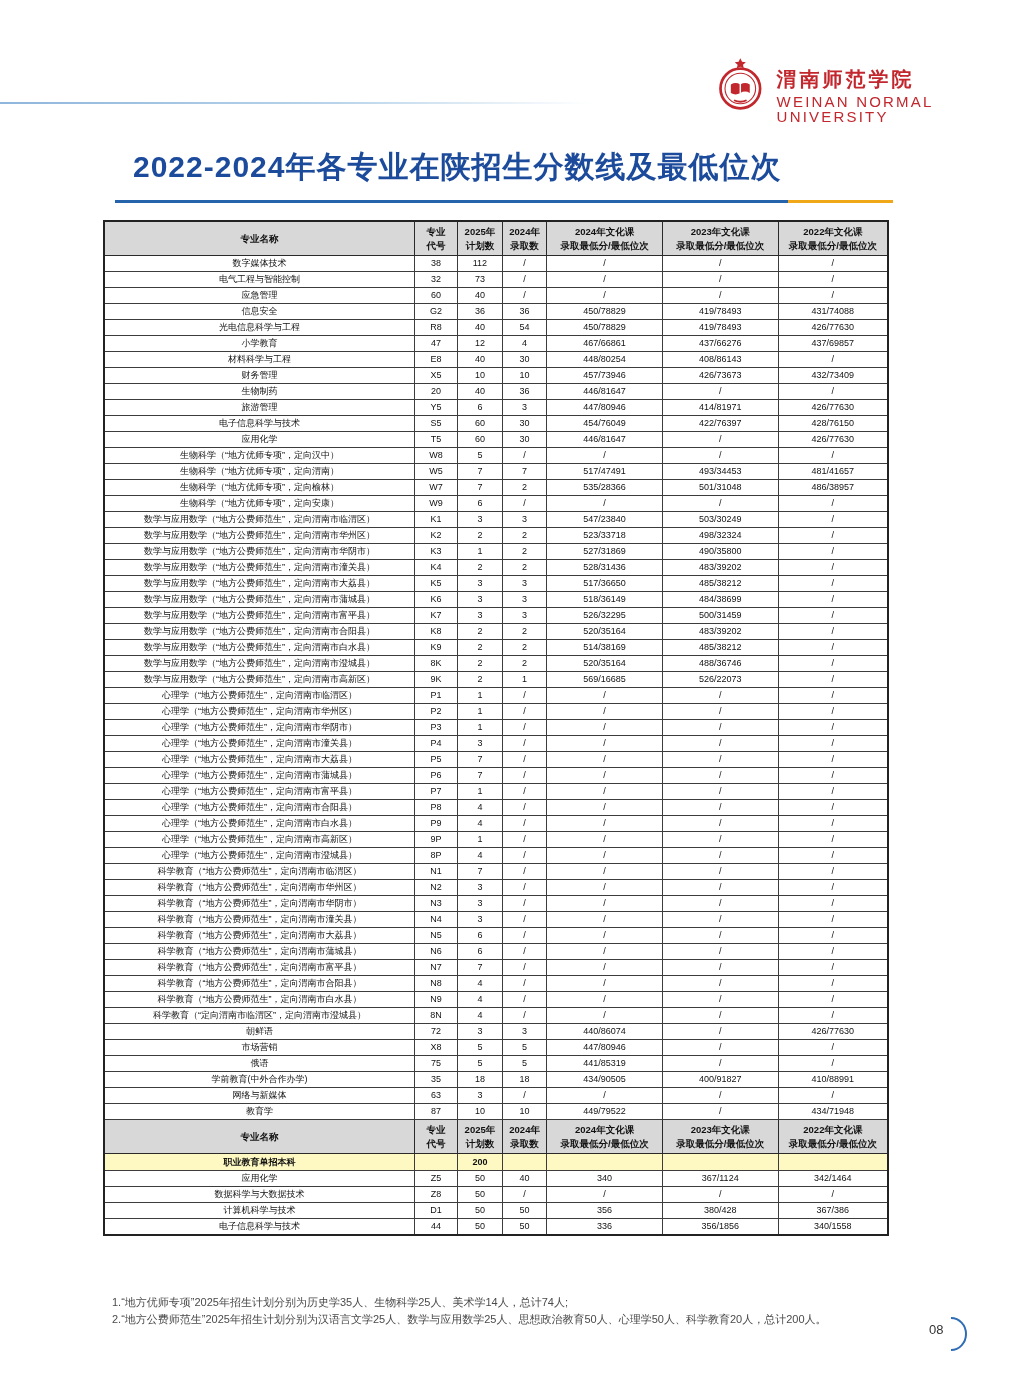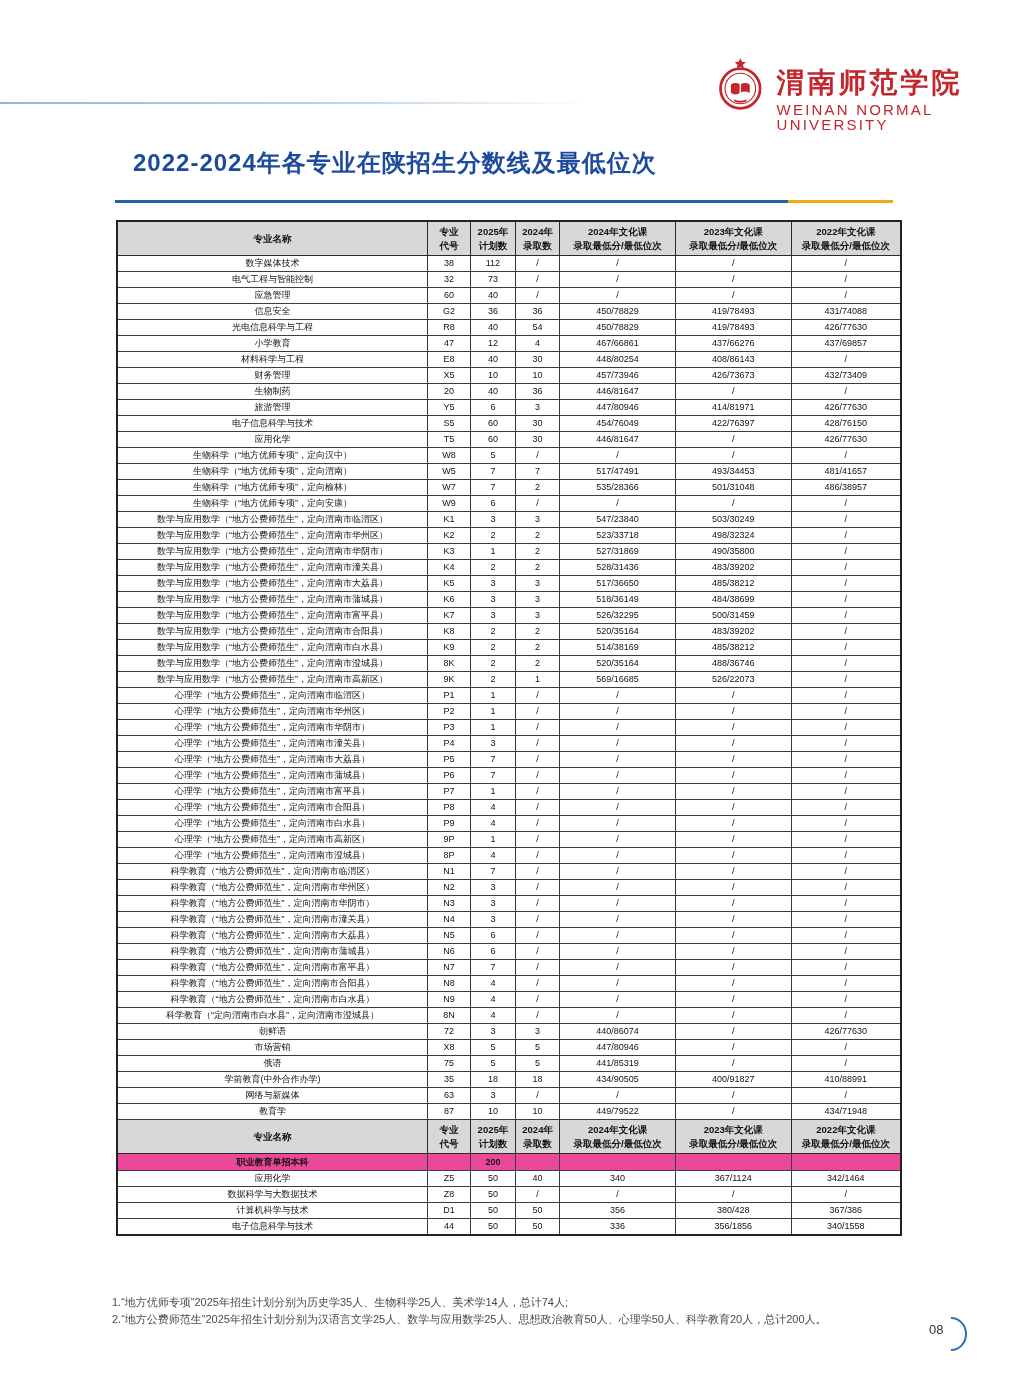--- a/index.html
+++ b/index.html
@@ -7,37 +7,37 @@
     width:1024px;height:1399px;position:relative;background:#ffffff;
     font-family:"Liberation Sans","DejaVu Sans",sans-serif;color:#1a1a1a;overflow:hidden;
   }
   
   .top-line{position:absolute;left:0;top:102px;width:610px;height:2px;
     background:linear-gradient(to right,#8fb6dc 0%,#b9d4ea 55%,rgba(255,255,255,0) 97%);}
   
   .logo{position:absolute;left:716px;top:55px;display:flex;align-items:flex-start;}
   .logo-seal{width:54px;height:58px;}
   .logo-text{margin-left:12px;padding-top:14px;}
-  .uni-cn{font-size:28px;font-weight:bold;color:#c1272d;letter-spacing:3px;line-height:1;
+  .uni-cn{font-size:20px;font-weight:bold;color:#c1272d;letter-spacing:3px;line-height:1;
     font-family:"Liberation Serif","DejaVu Serif",serif;}
   .uni-en{font-size:15px;color:#c1272d;letter-spacing:2.2px;margin-top:5px;line-height:1;}
   
-  .page-title{position:absolute;left:133px;top:150px;font-size:24px;font-weight:bold;
+  .page-title{position:absolute;left:133px;top:150px;font-size:30px;font-weight:bold;
     color:#1c4b9c;letter-spacing:1px;line-height:1.1;white-space:nowrap;}
   .title-underline{position:absolute;left:115px;top:200px;width:778px;height:3px;
     background:linear-gradient(to right,#2563ab 0%,#2563ab 86.5%,#f0a818 86.5%,#f0a818 100%);}
   
-  table.score-table{position:absolute;left:116px;top:220px;width:786px;
+  table.score-table{position:absolute;left:103px;top:220px;width:786px;
     border-collapse:collapse;table-layout:fixed;font-size:9px;color:#111;}
   .score-table th,.score-table td{border:1px solid #3c3c3c;text-align:center;
     padding:0 2px;overflow:hidden;white-space:nowrap;}
   .score-table tr.head-row th{background:#d8d8d8;height:33px;font-weight:bold;
     white-space:pre-line;line-height:1.4;font-size:9.5px;border:1px solid #2a2a2a;}
   .score-table tbody td{height:15px;line-height:15px;}
-  .score-table tr.yellow-row td{background:#ec4899;font-weight:bold;height:16px;}
+  .score-table tr.yellow-row td{background:#fef9c3;font-weight:bold;height:16px;}
   .score-table{border:2px solid #222;}
   .c0{width:39.6%}.c1{width:5.5%}.c2{width:5.7%}.c3{width:5.7%}
   .c4{width:14.7%}.c5{width:14.8%}.c6{width:14.0%}
   
   .notes{position:absolute;left:112px;top:1294px;font-size:11px;color:#4a4a4a;line-height:17px;}
   
   .page-num{position:absolute;left:929px;top:1322px;font-size:13px;color:#333;}
   .page-num-arc{position:absolute;left:948px;top:1315px;}
 </style>
 </head>
@@ -508,21 +508,21 @@
       <tr>
         <td>科学教育（“地方公费师范生”，定向渭南市白水县）</td>
         <td>N9</td>
         <td>4</td>
         <td>/</td>
         <td>/</td>
         <td>/</td>
         <td>/</td>
       </tr>
       <tr>
-        <td>科学教育（“定向渭南市白水县”，定向渭南市澄城县）</td>
+        <td>科学教育（“定向渭南市临渭区”，定向渭南市澄城县）</td>
         <td>8N</td>
         <td>4</td>
         <td>/</td>
         <td>/</td>
         <td>/</td>
         <td>/</td>
       </tr>
       <tr>
         <td>朝鲜语</td>
         <td>72</td>

